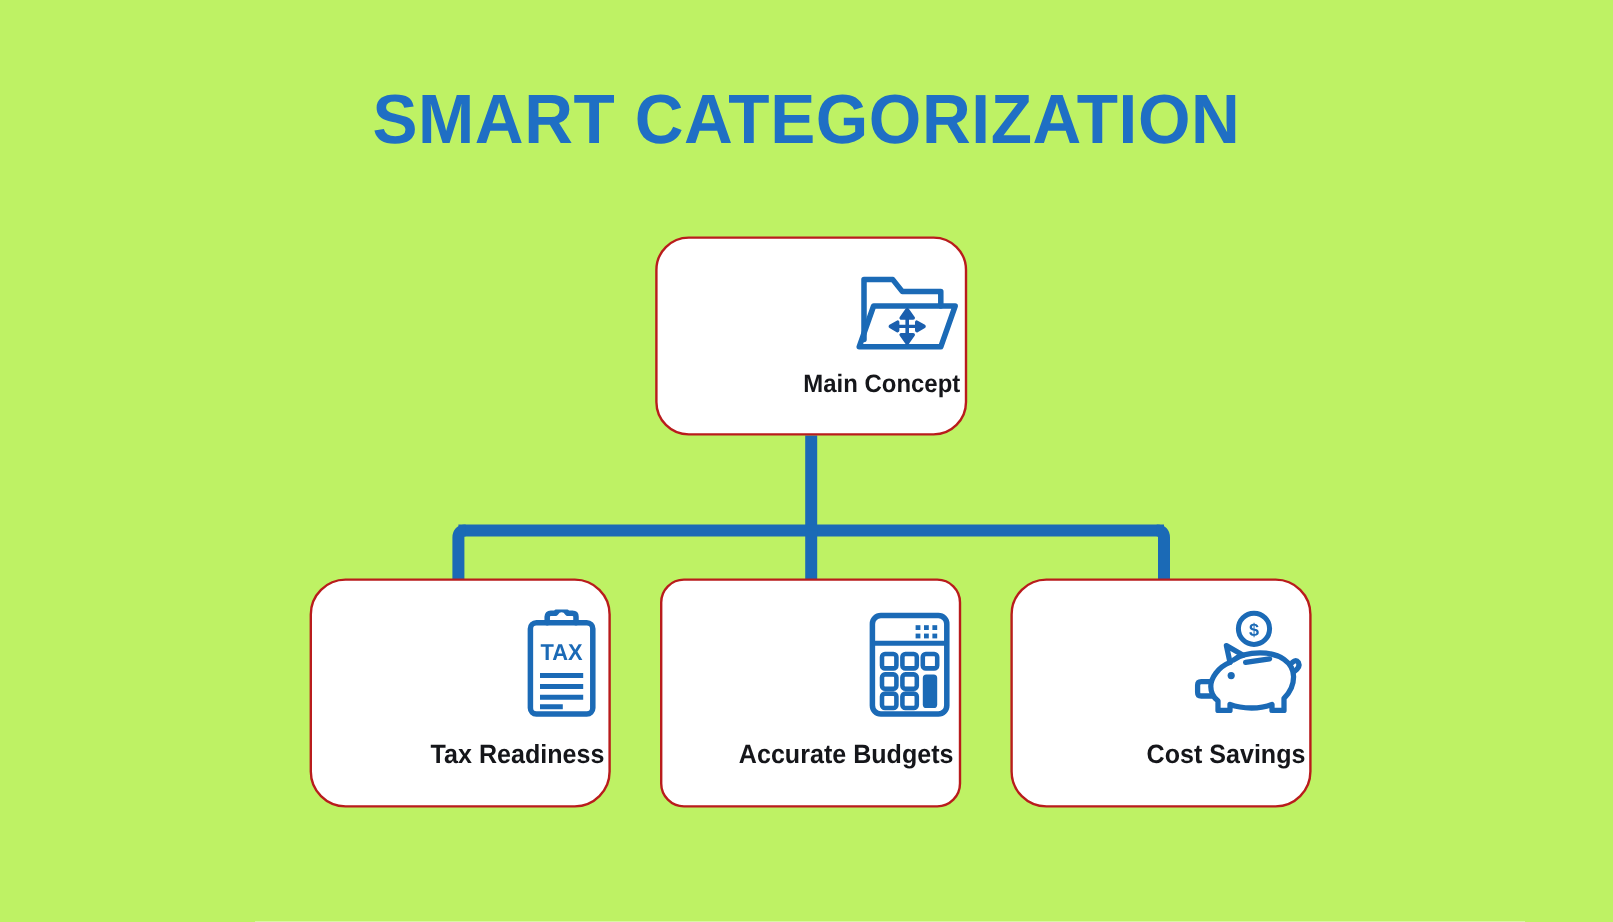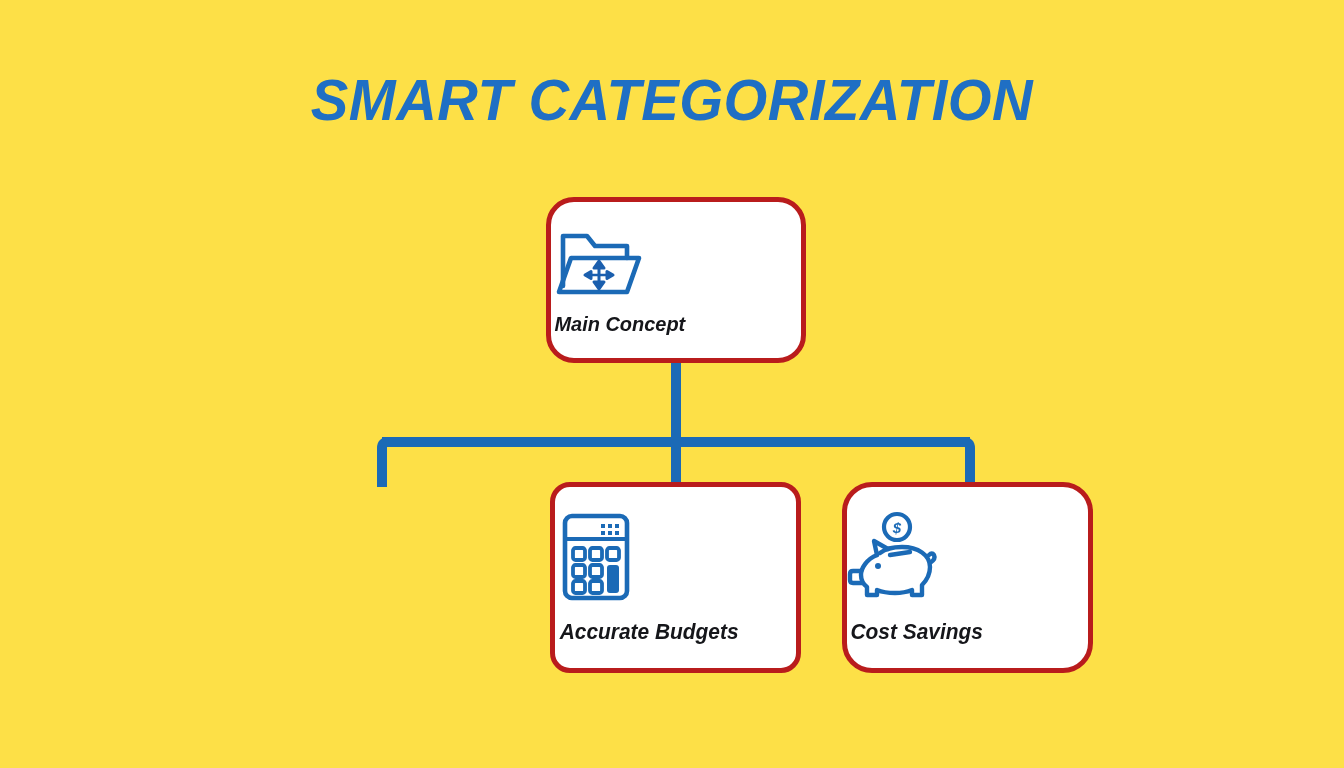--- a/index.html
+++ b/index.html
@@ -11,22 +11,21 @@
     width: 1344px;
     height: 768px;
     background: #fdfdfd;
     font-family: "Liberation Sans", sans-serif;
     overflow: hidden;
   }
   #stage {
     position: relative;
     width: 1344px;
     height: 768px;
-    background: #fde047;
-    font-style: italic;
+    background: #bef264;
   }
 
   
   .title {
     position: absolute;
     left: 0;
     top: 66px;
     width: 1344px;
     text-align: center;
     font-family: "Liberation Sans", sans-serif;
@@ -47,25 +46,25 @@
     width: 1344px;
     height: 768px;
     pointer-events: none;
   }
 
   
   .node {
     position: absolute;
     box-sizing: border-box;
     background: #ffffff;
-    border: 5px solid #b91c1c;
+    border: 2px solid #b91c1c;
     border-radius: 30px;
     display: flex;
     flex-direction: column;
-    align-items: flex-start;
+    align-items: flex-end;
     justify-content: flex-start;
   }
   .node.root {
     left: 546px;
     top: 197px;
     width: 260px;
     height: 166px;
     border-radius: 28px;
   }
   .node.child {
@@ -145,20 +144,42 @@
           <path d="M48,37 L43,44 L53,44 Z"></path>
           <path d="M48,65 L43,58 L53,58 Z"></path>
           <path d="M34,51 L40,47.5 L40,54.5 Z"></path>
           <path d="M62,51 L56,47.5 L56,54.5 Z"></path>
         </g>
       </svg>
     </div>
     <div class="node-label">Main Concept</div>
   </div>
 
+  <div class="node child child-1">
+    <div class="icon-wrap">
+      <svg width="78" height="92" viewBox="0 0 78 92" aria-hidden="true">
+        <g fill="none" stroke="#1b6ab6" stroke-width="4.6" stroke-linejoin="round" stroke-linecap="round">
+
+          <rect x="13" y="11" width="52" height="76" rx="5"></rect>
+
+          <path d="M27,11 L27,6 Q27,3 30,3 L34,3 Q36,0 39,0 Q42,0 44,3 L48,3 Q51,3 51,6 L51,11"></path>
+        </g>
+
+        <text x="39" y="42" text-anchor="middle" font-family="Liberation Sans, sans-serif" font-size="19" font-weight="bold" fill="#1b6ab6" transform="scale(0.96,1)" transform-origin="39 42">TAX</text>
+
+        <g stroke="#1b6ab6" stroke-width="4.2" stroke-linecap="butt">
+          <line x1="21" y1="55" x2="57" y2="55"></line>
+          <line x1="21" y1="64" x2="57" y2="64"></line>
+          <line x1="21" y1="73" x2="57" y2="73"></line>
+          <line x1="21" y1="81" x2="40" y2="81"></line>
+        </g>
+      </svg>
+    </div>
+    <div class="node-label">Tax Readiness</div>
+  </div>
 
   <div class="node child child-2">
     <div class="icon-wrap">
       <svg width="82" height="92" viewBox="0 0 82 92" aria-hidden="true">
 
         <rect x="10" y="5" width="62" height="82" rx="7" fill="none" stroke="#1b6ab6" stroke-width="4.6"></rect>
 
         <line x1="10" y1="28" x2="72" y2="28" stroke="#1b6ab6" stroke-width="4.2"></line>
 
         <g fill="#1b6ab6">

